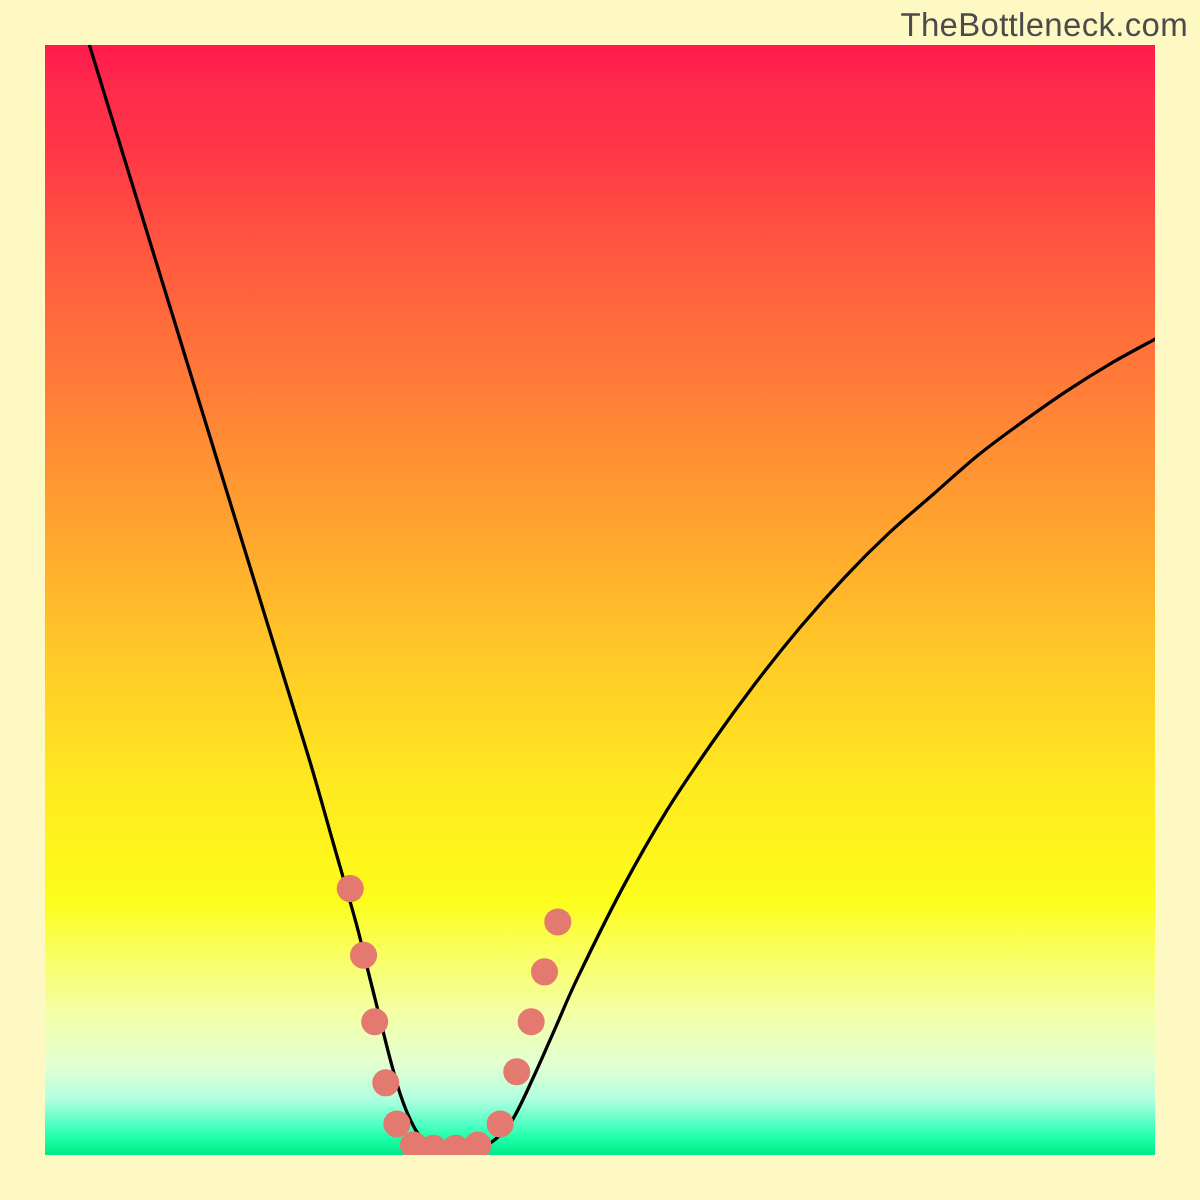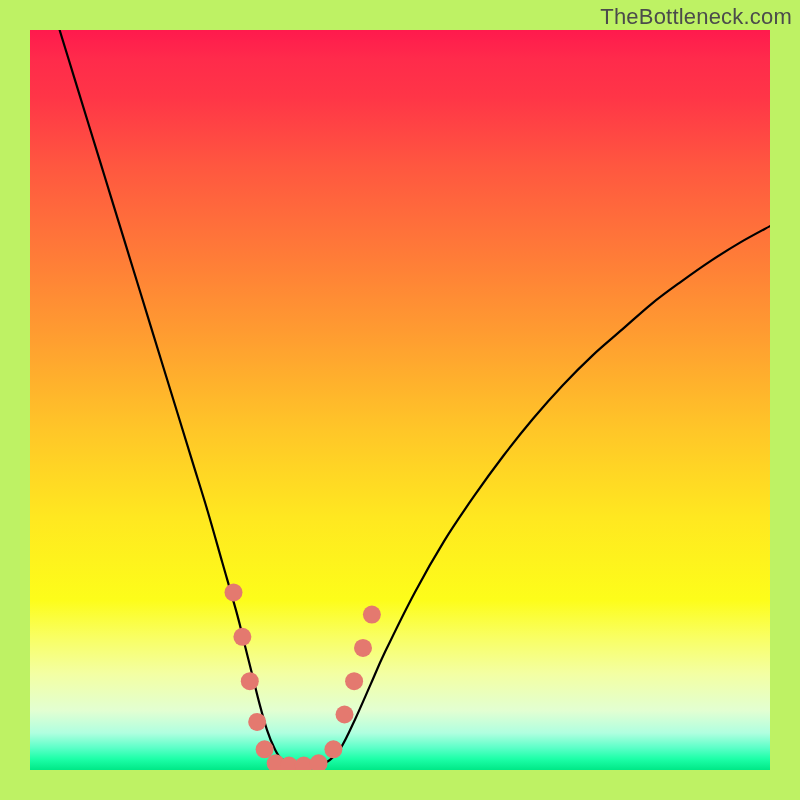--- a/index.html
+++ b/index.html
@@ -10,21 +10,21 @@
     background: #000;
     overflow: hidden;
     font-family: Arial, Helvetica, sans-serif;
   }
   .frame {
     position: absolute;
     left: 0;
     top: 0;
     width: 800px;
     height: 800px;
-    background: #bef264;
+    background: #fef9c3;
   }
   .plot {
     position: absolute;
     left: 30px;
     top: 30px;
     width: 740px;
     height: 740px;
     overflow: hidden;
   }
   .gradient {

